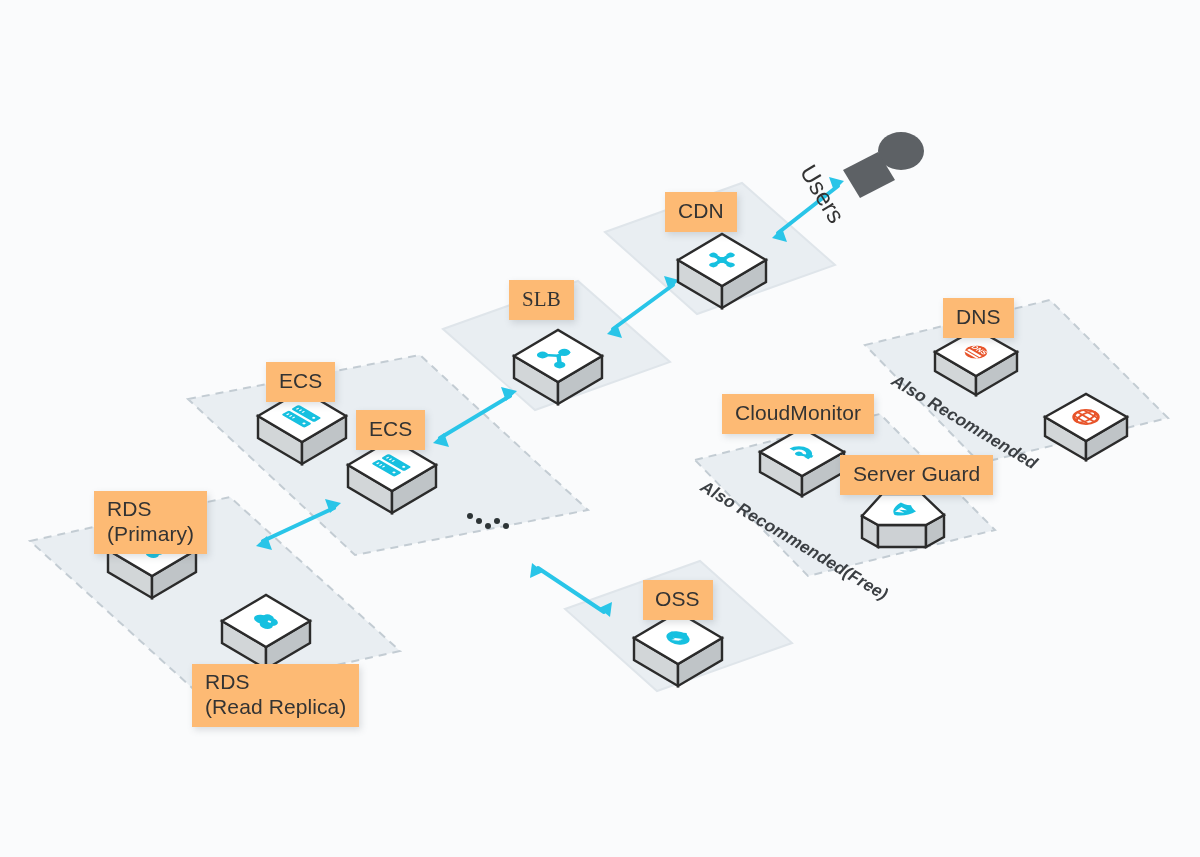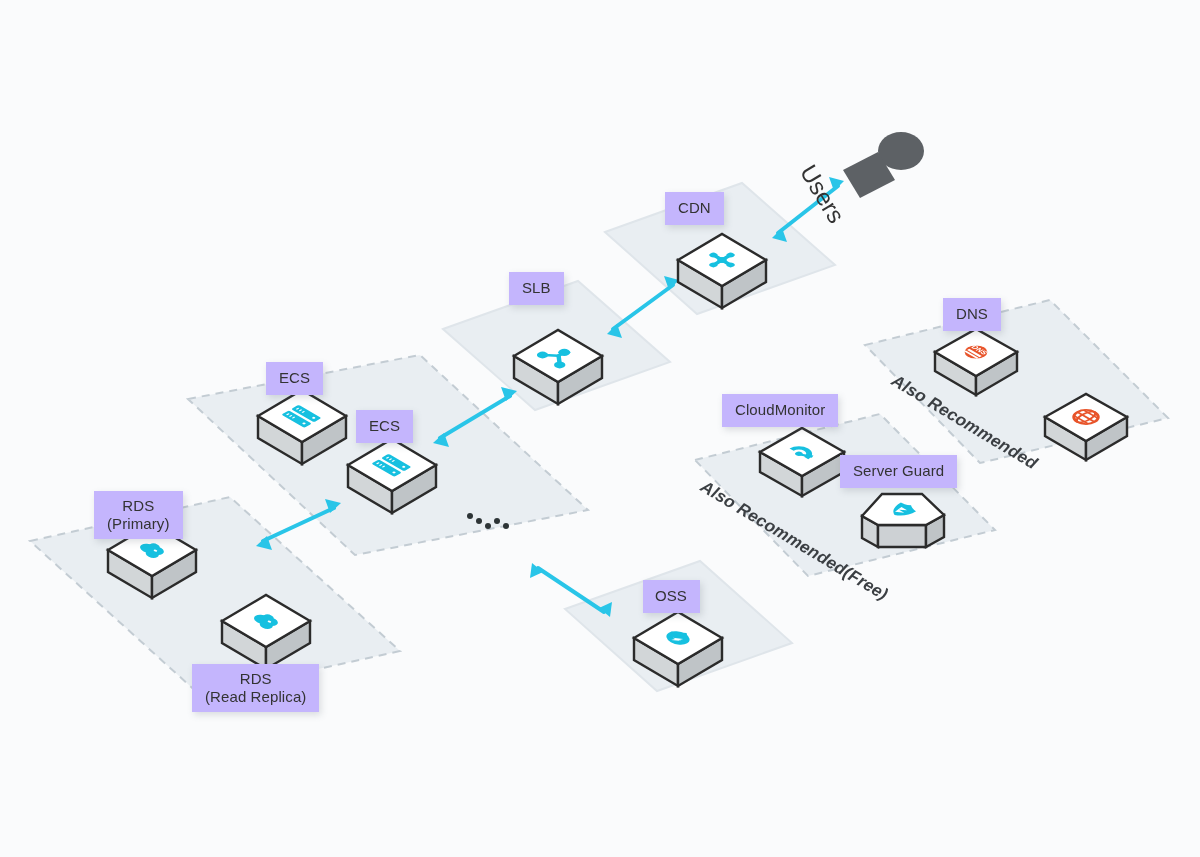--- a/index.html
+++ b/index.html
@@ -9,25 +9,25 @@
     background:#fafbfc;
     font-family:"Liberation Sans","DejaVu Sans",sans-serif;
     overflow:hidden;
     position:relative;
   }
   #stage{position:absolute;left:0;top:0;width:1200px;height:857px;}
   #svg-layer{position:absolute;left:0;top:0;width:1200px;height:857px;}
 
   .label{
     position:absolute;
-    background:#c4b5fd;
+    background:#fdba74;
     color:#333333;
-    font-size:15px;
+    font-size:21px;
     line-height:1.18;
-    text-align:center;
+    text-align:left;
     padding:7px 13px 8px 13px;
     white-space:pre;
     box-shadow:2px 3px 7px rgba(90,100,110,.20);
     box-sizing:border-box;
     letter-spacing:.1px;
   }
   .label.two-line{padding:6px 13px 7px 13px;margin-top:20px;}
 
   .rot-label{
     position:absolute;
@@ -307,21 +307,21 @@
       <g transform="translate(1086,417) matrix(0.50,0.289,-0.50,0.289,0,0) translate(-24,-24)">
         <use href="#ic-globe" width="48" height="48"></use>
       </g>
     </g>
 
   </g>
 </svg>
 
 <div class="label" style="left:665px;top:192px;">CDN</div>
 
-<div class="label" style="left:509px;top:272px;">SLB</div>
+<div class="label" style="left:509px;top:280px;font-family:Liberation Serif, serif;">SLB</div>
 
 <div class="label" style="left:266px;top:362px;">ECS</div>
 
 <div class="label" style="left:356px;top:410px;">ECS</div>
 
 <div class="label two-line" style="left:94px;top:471px;">RDS
 (Primary)</div>
 
 <div class="label two-line" style="left:192px;top:644px;">RDS
 (Read Replica)</div>

